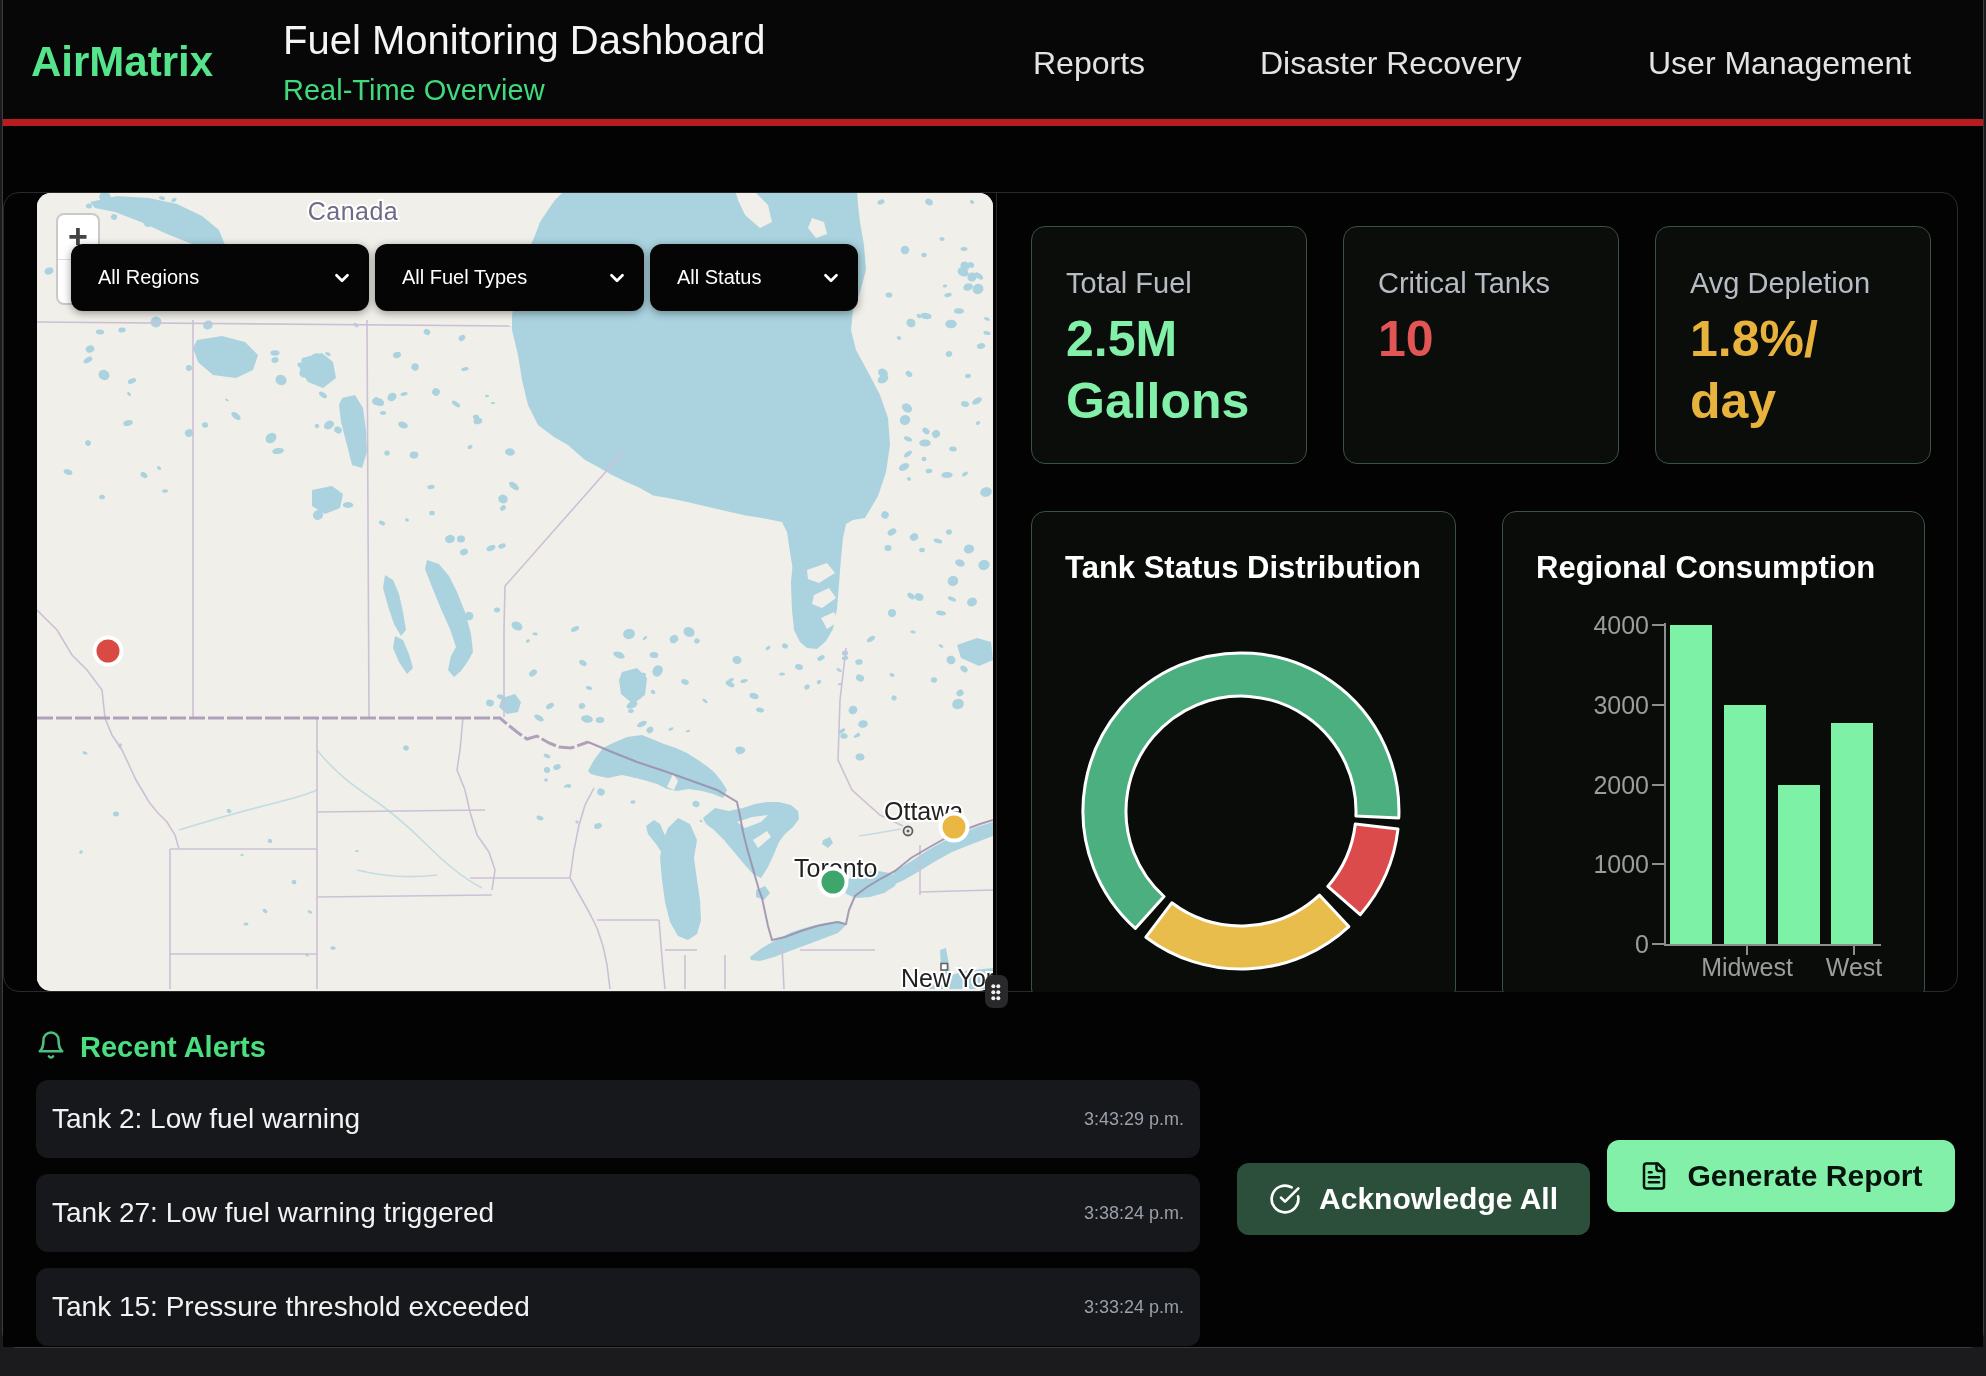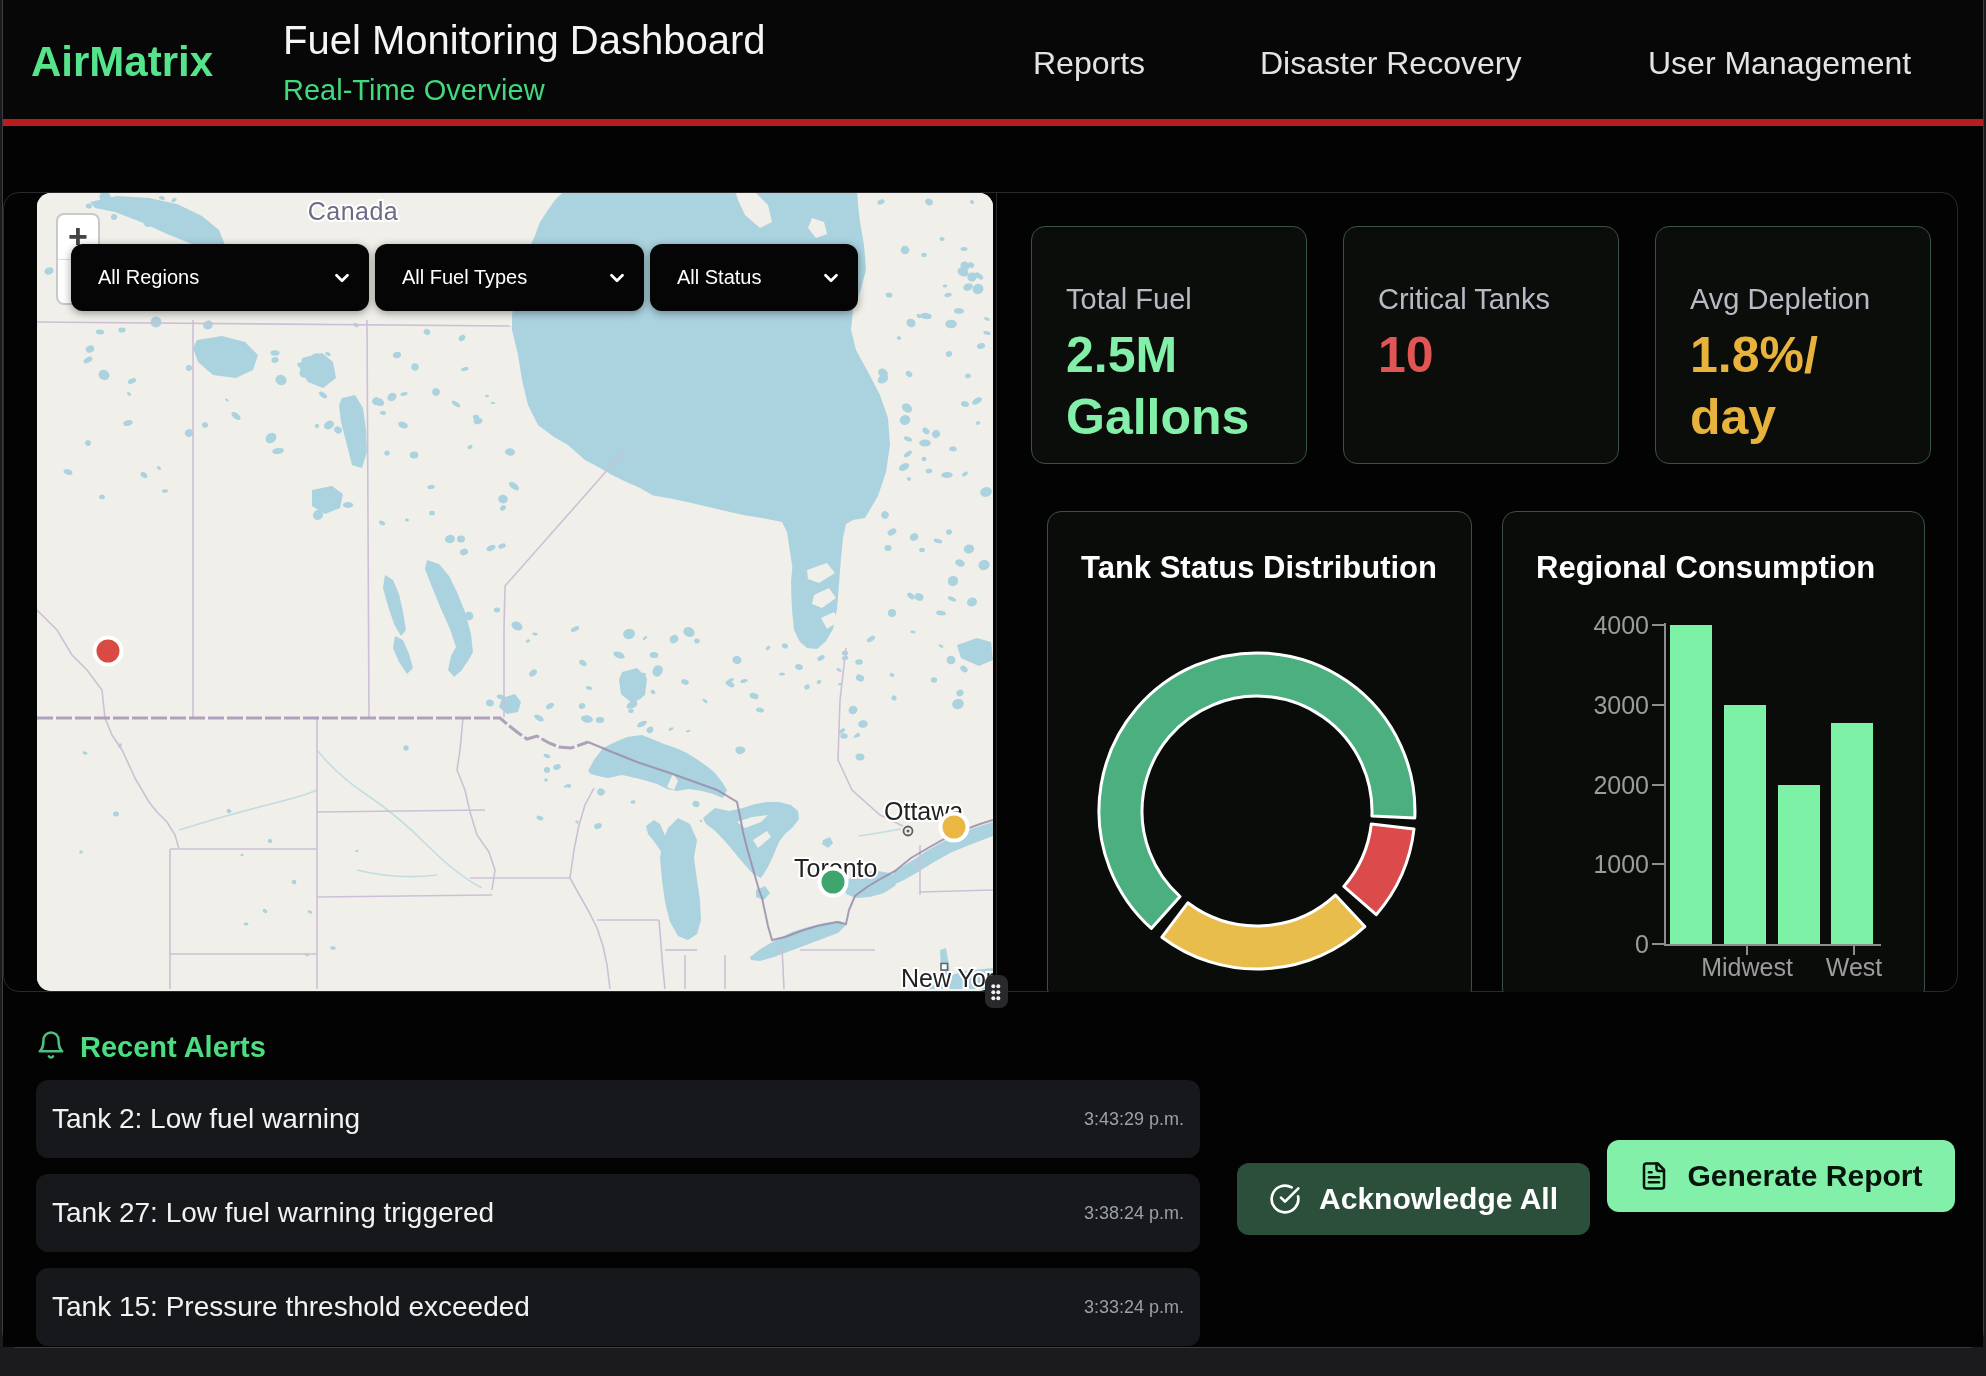--- a/index.html
+++ b/index.html
@@ -8,21 +8,21 @@
 #header { position:absolute; left:3px; top:0; width:1980px; height:126px; background:#070707; border-bottom:7px solid #b91c1c; }
 .navitem { position:absolute; top:45px; font-size:32px; color:#e3e3e3; }
 #mainpanel { position:absolute; left:3px; top:192px; width:1955px; height:800px; border:1px solid #29292c; border-radius:16px; }
 #vdiv { position:absolute; left:996px; top:193px; width:1px; height:798px; background:#29292c; }
 #map { position:absolute; left:37px; top:193px; width:956px; height:798px; border-radius:14px; overflow:hidden; background:#f1efe9; }
 .dd { position:absolute; top:51px; height:67px; background:#050505; border-radius:12px; color:#fff; font-size:20px; display:flex; align-items:center; box-shadow:0 2px 8px rgba(0,0,0,.4); }
 .dd span { padding-left:27px; }
 .dd svg { position:absolute; right:16px; top:23px; }
 .zoomctl { position:absolute; left:19px; top:20px; width:44px; height:92px; background:#fff; border:2px solid #c9c9c9; border-radius:8px; }
 .zoomctl div { width:100%; height:45px; text-align:center; font-size:34px; font-weight:bold; color:#444; line-height:43px; border-bottom:1px solid #ddd; }
-.stat { position:absolute; top:226px; width:276px; height:238px; background:#0b0d0b; border:1px solid #3a5244; border-radius:14px; padding:56px 0 0 34px; }
+.stat { position:absolute; top:226px; width:276px; height:238px; background:#0b0d0b; border:1px solid #3a5244; border-radius:14px; padding:40px 0 0 34px; }
 .stat .lbl { font-size:29px; color:#b7bcc4; }
 .stat .val { font-size:50px; font-weight:bold; line-height:62px; margin-top:8px; }
 .chartcard { position:absolute; top:511px; height:492px; background:#0a0c0a; border:1px solid #3a5244; border-radius:14px; }
 .chartcard h3 { font-size:31px; font-weight:bold; color:#fff; margin:38px 0 0 33px; }
 .alertrow { position:absolute; left:33px; width:1164px; height:78px; background:#17181b; border-radius:12px; color:#f2f2f2; font-size:28px; display:flex; align-items:center; }
 .alertrow .t { margin-left:16px; }
 .alertrow .time { position:absolute; right:16px; font-size:18px; color:#98a0aa; }
 .btn { position:absolute; height:72px; border-radius:12px; display:flex; align-items:center; justify-content:center; font-size:30px; font-weight:bold; gap:18px; }
 </style></head>
 <body>
@@ -432,21 +432,21 @@
   <div class="val" style="color:#82f0a8;">2.5M<br>Gallons</div>
 </div>
 <div class="stat" style="left:1343px;">
   <div class="lbl">Critical Tanks</div>
   <div class="val" style="color:#e25555;">10</div>
 </div>
 <div class="stat" style="left:1655px;">
   <div class="lbl">Avg Depletion</div>
   <div class="val" style="color:#e8b33c;">1.8%/<br>day</div>
 </div>
-<div class="chartcard" style="left:1031px;width:425px;margin-left:16px;">
+<div class="chartcard" style="left:1031px;width:425px;">
   <h3>Tank Status Distribution</h3>
   <svg width="423" height="478" viewBox="0 0 423 478" style="position:absolute;left:0;top:0;">
       <path d="M103.3 416.4 A158 158 0 1 1 366.8 305.9 L323.9 304.0 A115 115 0 1 0 132.0 384.5 Z" fill="#4caf80" stroke="#fff" stroke-width="3" stroke-linejoin="round"></path>
       <path d="M366.0 316.9 A158 158 0 0 1 328.2 402.7 L295.8 374.4 A115 115 0 0 0 323.3 312.0 Z" fill="#dc4b4b" stroke="#fff" stroke-width="3" stroke-linejoin="round"></path>
       <path d="M316.8 414.6 A158 158 0 0 1 113.9 425.2 L139.8 390.8 A115 115 0 0 0 287.4 383.1 Z" fill="#e9bd4b" stroke="#fff" stroke-width="3" stroke-linejoin="round"></path>
     </svg>
 </div>
 <div class="chartcard" style="left:1502px;width:423px;">
   <h3>Regional Consumption</h3>
   <svg width="421" height="478" viewBox="0 0 421 478" style="position:absolute;left:0;top:0;" font-family="'Liberation Sans',sans-serif">

